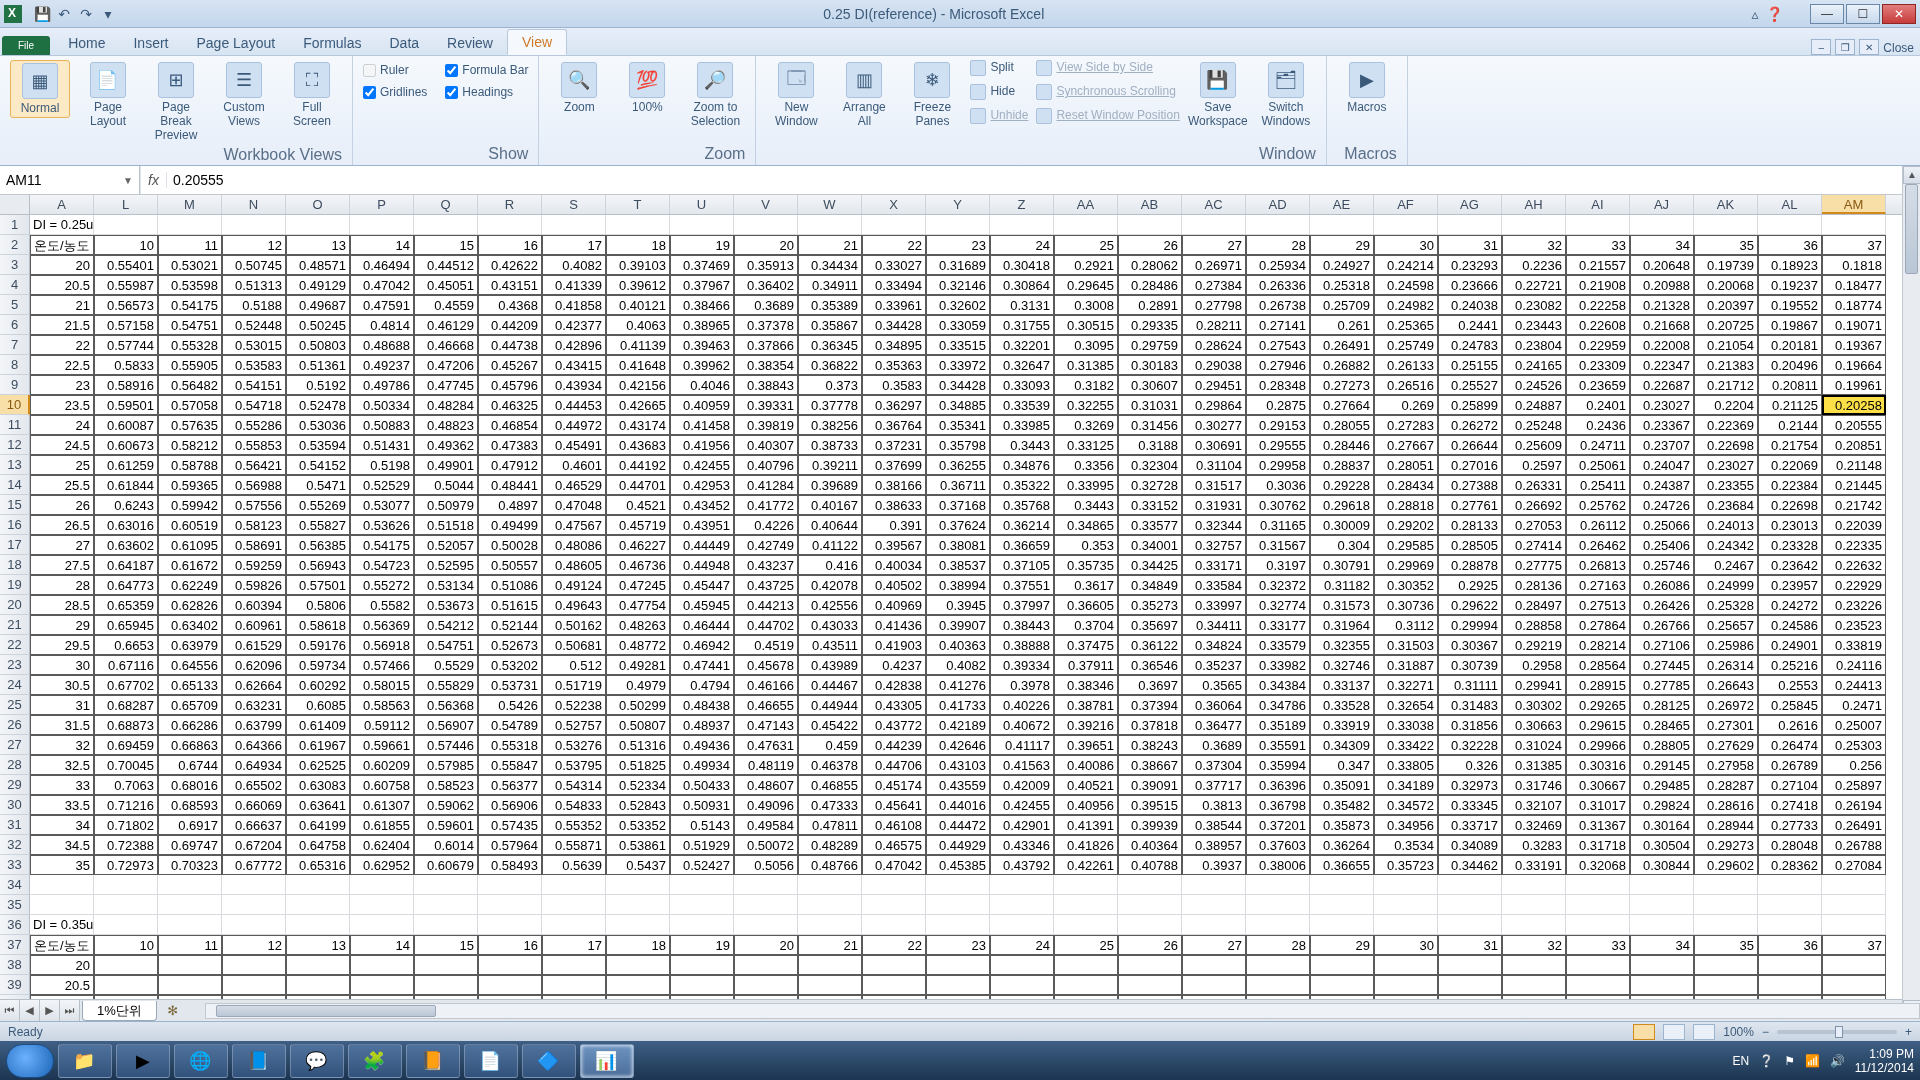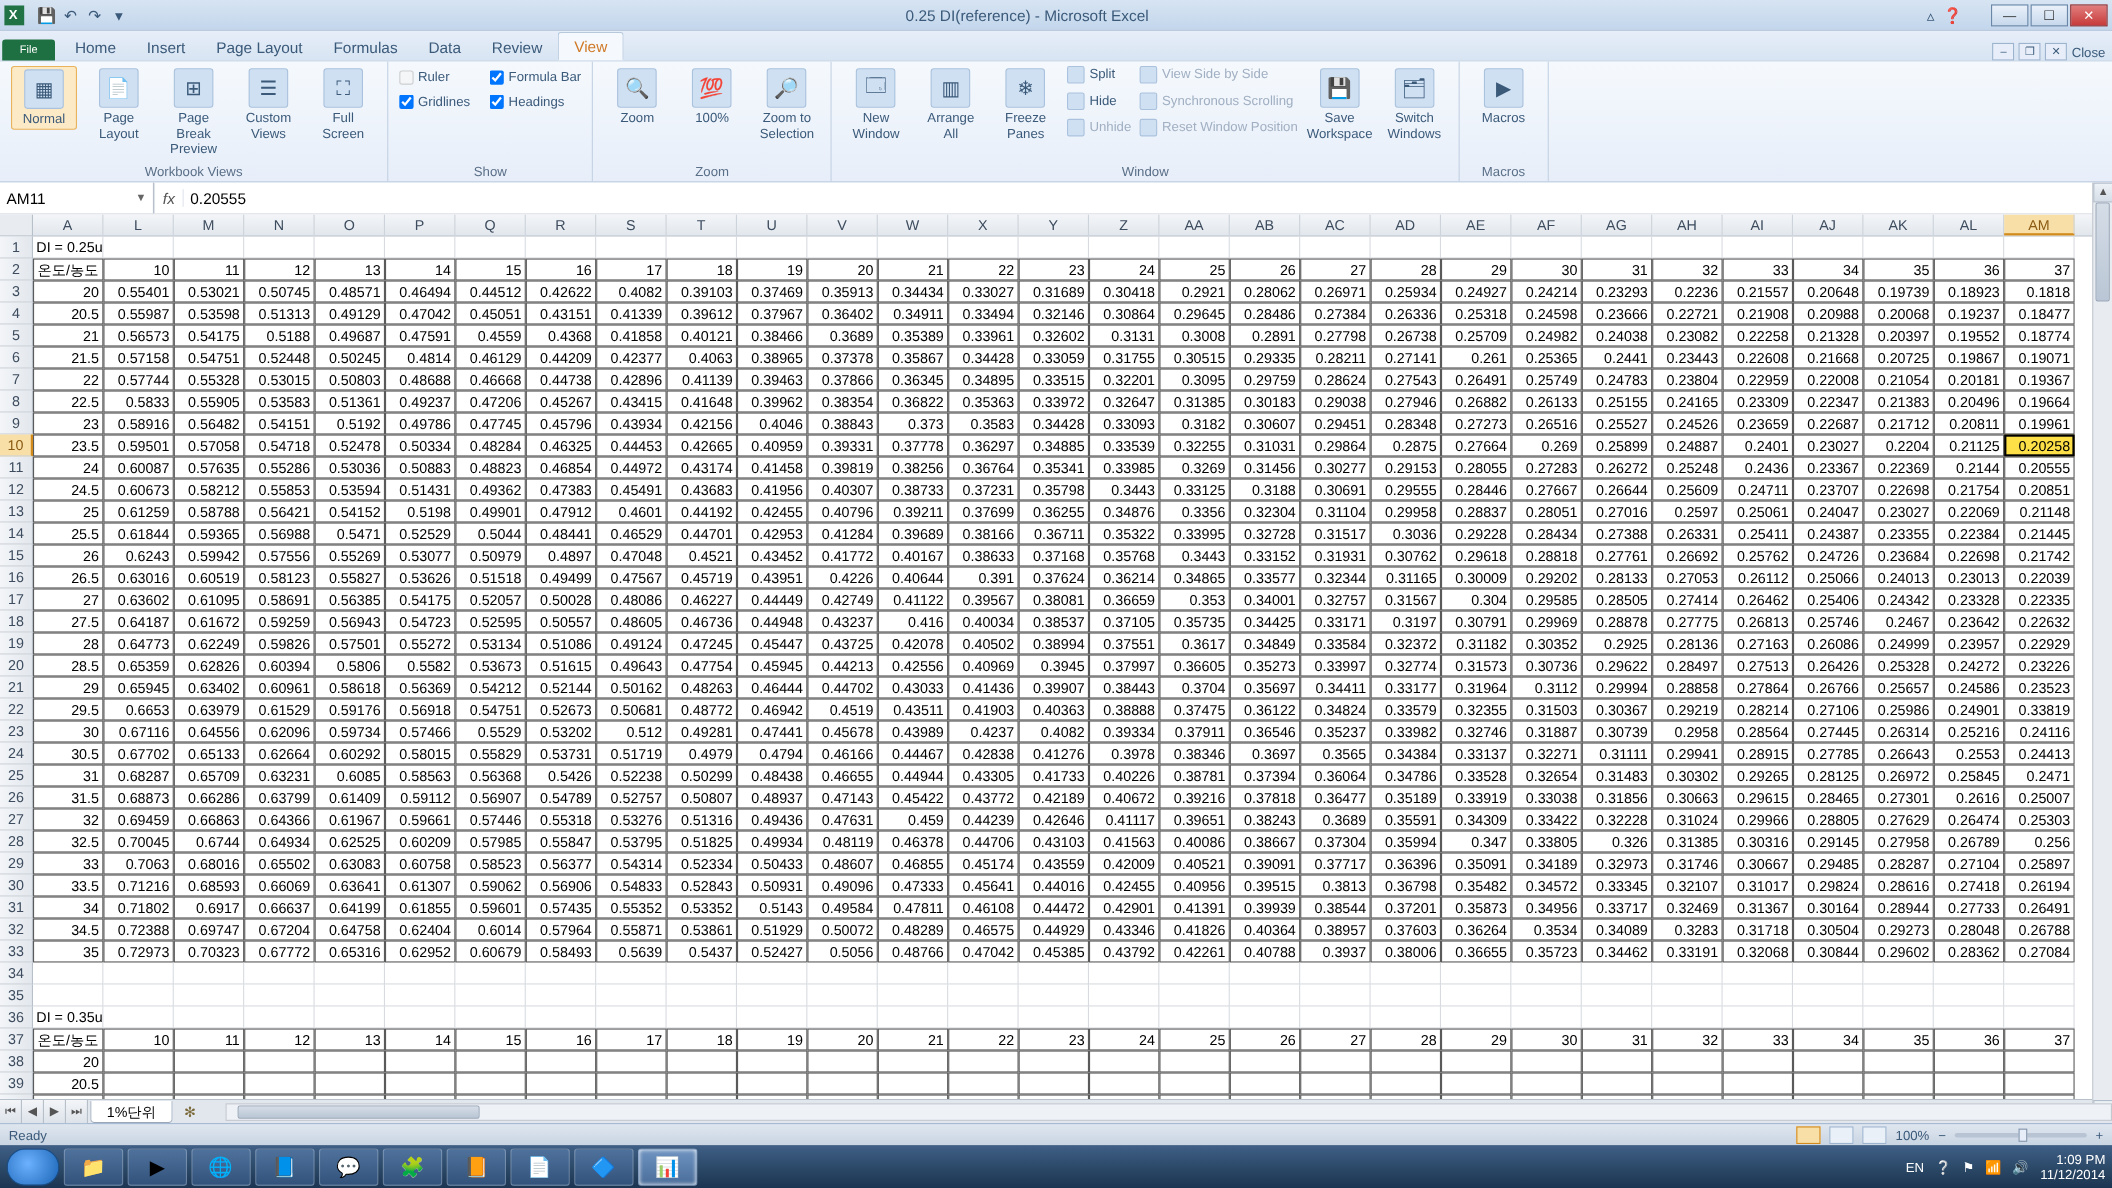--- a/index.html
+++ b/index.html
@@ -25,29 +25,29 @@
 
 .ribbon-tabs { height: 28px; background: linear-gradient(#e7eef9,#d7e4f2); display: flex; align-items: flex-end; padding-left: 2px; border-bottom: 1px solid #b7c8dd; }
 .file-tab { background: #1e6f41; color: #fff; padding: 4px 16px; font-size: 10px; border-radius: 3px 3px 0 0; margin-right: 4px; }
 .tab { padding: 4px 14px; font-size: 14px; color: #3b5a7a; cursor: default; }
 .tab.active { background: #f5f9fd; border: 1px solid #b7c8dd; border-bottom: 1px solid #f5f9fd; border-radius: 3px 3px 0 0; color:#d07a28; }
 
 
 .ribbon { height: 110px; background: linear-gradient(#f5f9fd,#e7eef9); border-bottom: 1px solid #9db4cf; display: flex; }
 .group { border-right: 1px solid #c3d1e3; padding: 4px 10px 2px; display: flex; flex-direction: column; justify-content: space-between; }
 .group-row { display: flex; gap: 8px; align-items: flex-start; }
-.group-title { text-align: center; font-size: 12px; color: #5a6f88; padding-top: 2px; }
+.group-title { text-align: right; font-size: 16px; color: #5a6f88; padding-top: 2px; }
 .big-btn { display: flex; flex-direction: column; align-items: center; width: 60px; padding: 2px; font-size: 12px; color: #3b5a7a; text-align:center; }
 .big-btn.active { background: #fce9c6; border: 1px solid #e8b35a; border-radius:3px; }
 .big-icon { width: 36px; height: 36px; background: #cfe0f2; border: 1px solid #aac2dd; border-radius: 3px; margin-bottom: 2px; display:flex;align-items:center;justify-content:center;font-size:18px;color:#3b5a7a;}
 .chk { display: flex; align-items: center; gap: 4px; font-size: 12px; color: #3b5a7a; height:20px;}
 .chk input { width:13px; height:13px;}
 .stack { display:flex; flex-direction:column; gap:2px; justify-content:center;}
 .small-item { display:flex; align-items:flex-start; gap:4px; font-size:12px; color:#3b5a7a; height:22px;}
-.small-item.disabled { color:#a0afc2;}
+.small-item.disabled { color:#a0afc2;text-decoration:underline;}
 .small-icon { width:16px;height:16px;background:#cfe0f2;border:1px solid #aac2dd;border-radius:2px;display:inline-block;}
 
 
 .namebox-row { height: 29px; border-bottom: 1px solid #c3c8cf; display:flex; align-items:stretch; background:#e8edf4; }
 .name-box { width: 140px; border-right:1px solid #b7c0cb; background:#fff; display:flex;align-items:center; padding:0 6px; font-size:14px; justify-content:space-between;}
 .name-box .dd { color:#666; font-size:10px;}
 .fx-area { display:flex; align-items:center; flex:1; background:#fff; border-left:1px solid #e0e4ea;}
 .fx-btn { width:26px; text-align:center; font-style:italic; color:#555; border-right:1px solid #e0e4ea; font-size:14px;}
 .formula-input { flex:1; padding:0 6px; font-size:14px; }
 

